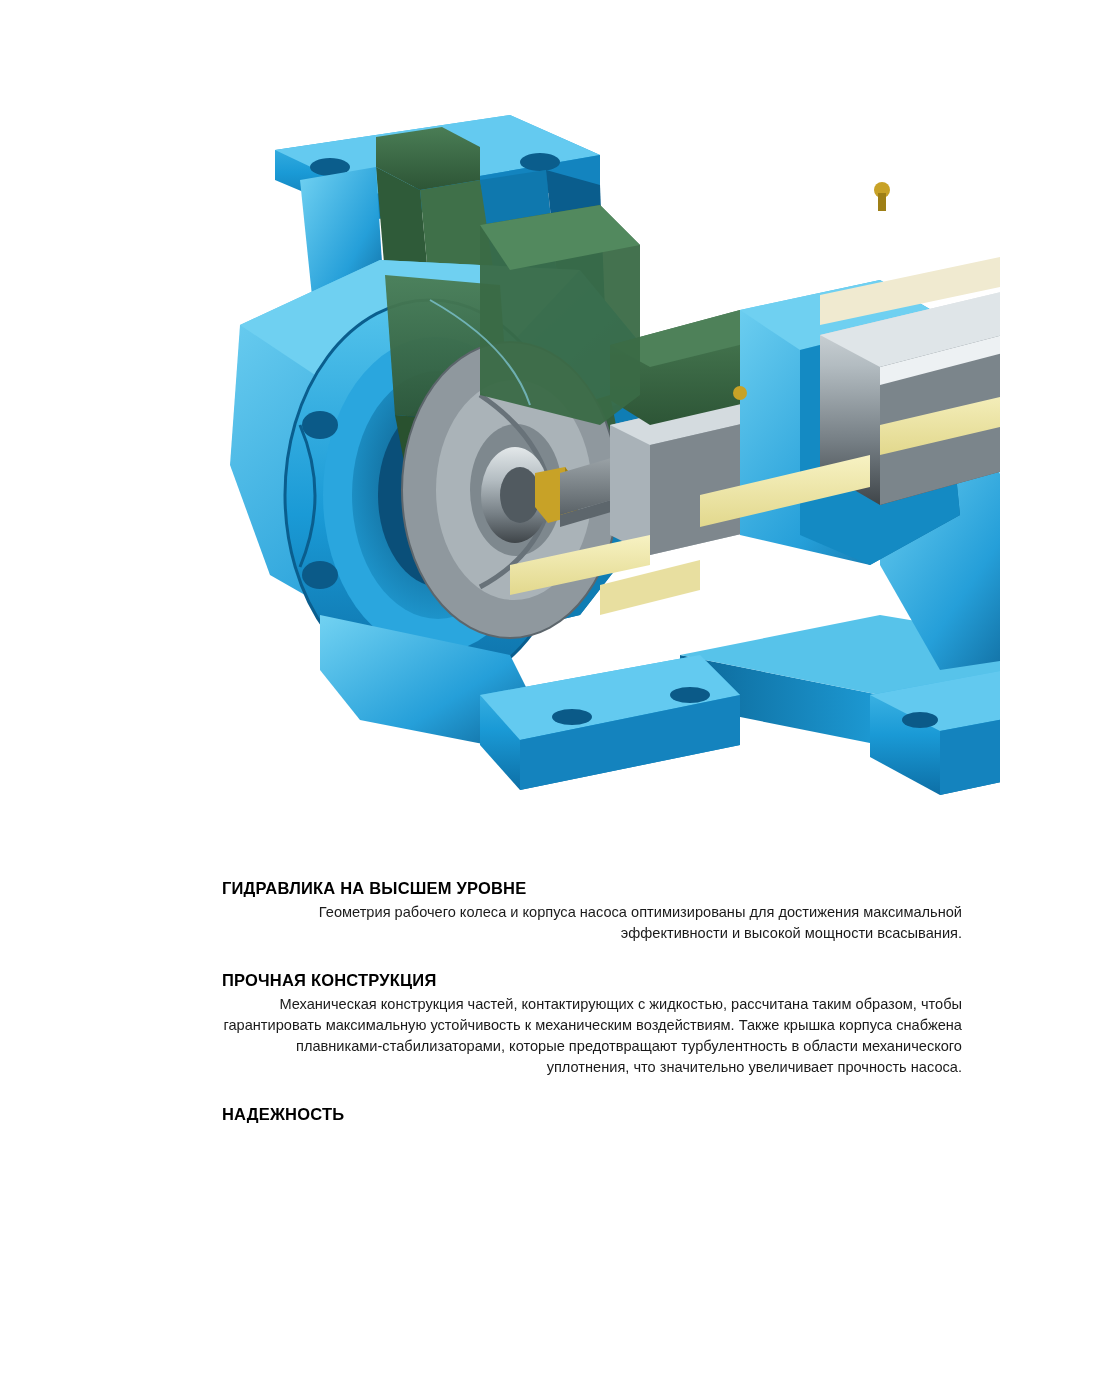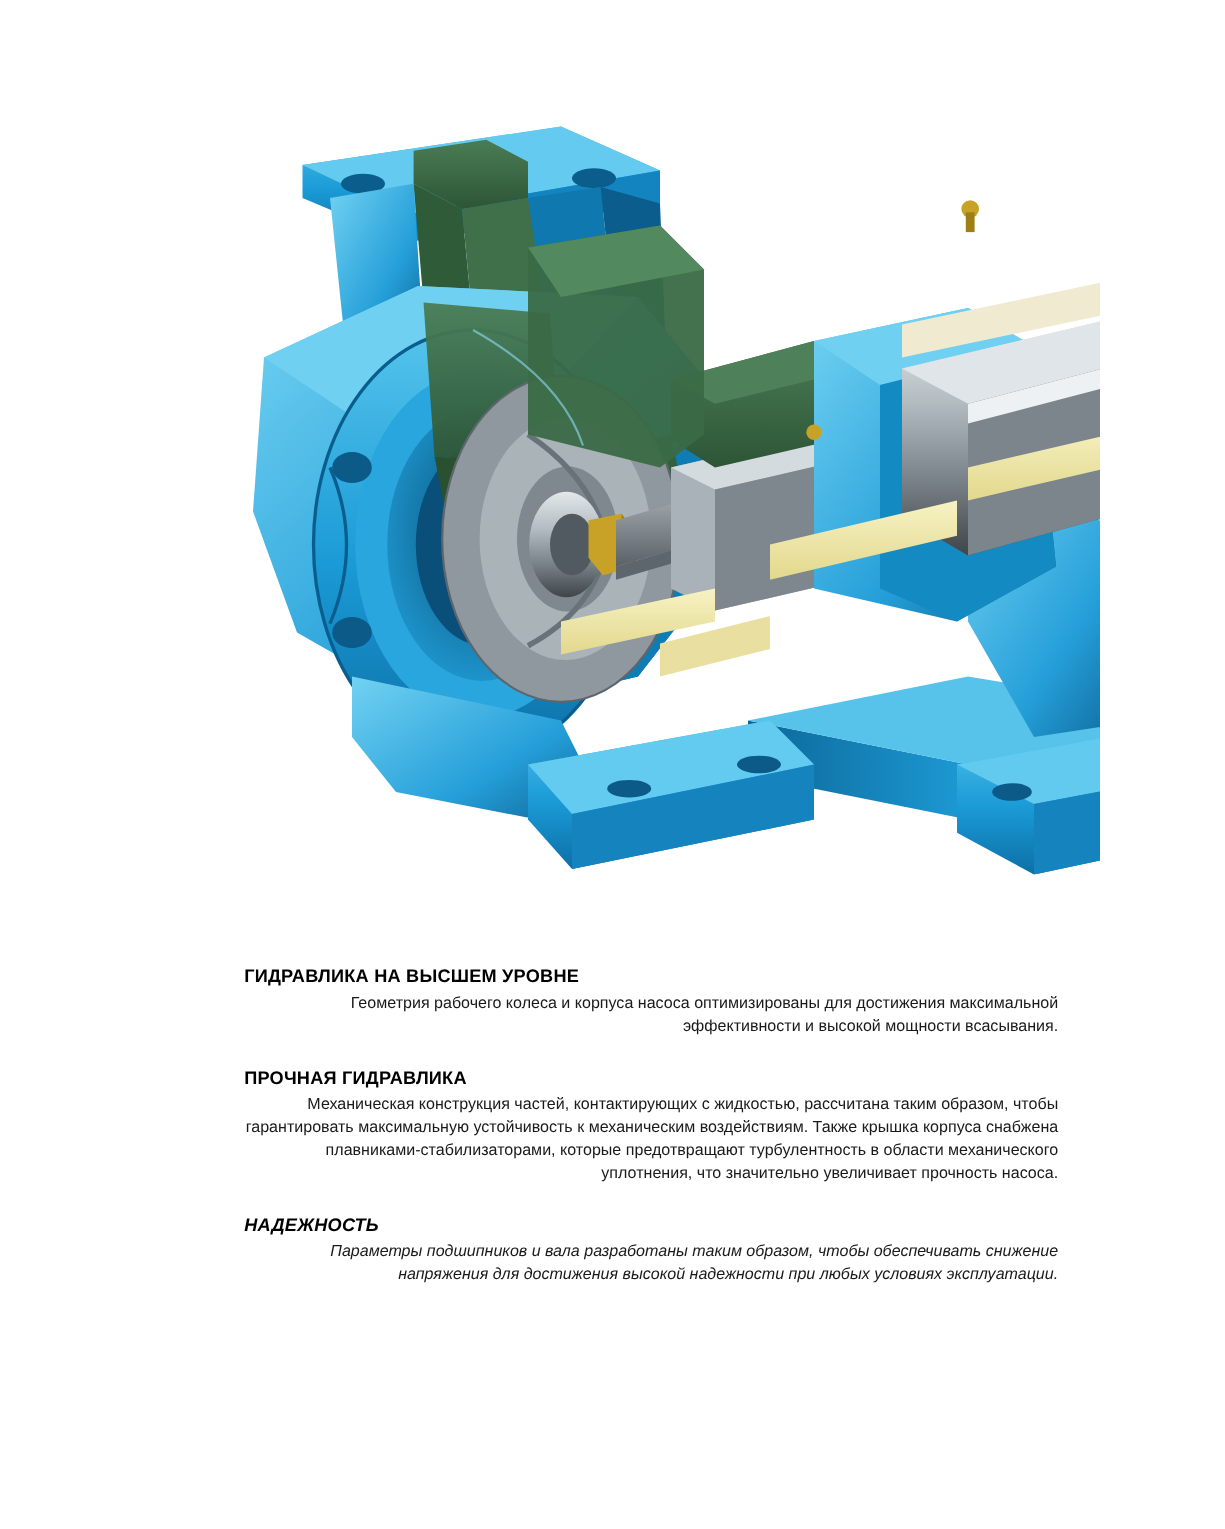--- a/index.html
+++ b/index.html
@@ -38,21 +38,21 @@
   
   .content {
     position: absolute;
     left: 222px;
     top: 878px;
     width: 740px;
   }
   .section {
     margin-bottom: 26px;
   }
-  .section:last-child { margin-bottom: 0; font-style: italic; }
+  .section:last-child { margin-bottom: 0; }
   .section-title {
     font-size: 16.5px;
     font-weight: bold;
     letter-spacing: 0.2px;
     line-height: 1.25;
     margin: 0 0 3px 0;
     color: #000;
   }
   .section-body {
     font-size: 14.6px;
@@ -267,23 +267,22 @@
 
     <div class="section">
       <h2 class="section-title">ГИДРАВЛИКА НА ВЫСШЕМ УРОВНЕ</h2>
       <p class="section-body">Геометрия рабочего колеса и корпуса насоса оптимизированы для достижения максимальной эффективности и высокой мощности всасывания.</p>
     </div>
 
     <div class="section">
     </div>
 
     <div class="section">
-      <h2 class="section-title">ПРОЧНАЯ ГИДРАВЛИКА</h2>
+      <h2 class="section-title">ПРОЧНАЯ КОНСТРУКЦИЯ</h2>
       <p class="section-body">Механическая конструкция частей, контактирующих с  жидкостью, рассчитана таким образом, чтобы  гарантировать максимальную устойчивость к механическим воздействиям. Также крышка корпуса снабжена плавниками-стабилизаторами, которые предотвращают турбулентность в области механического уплотнения, что значительно увеличивает прочность насоса.</p>
     </div>
 
     <div class="section">
       <h2 class="section-title">НАДЕЖНОСТЬ</h2>
-      <p class="section-body">Параметры подшипников и вала разработаны таким образом, чтобы обеспечивать снижение напряжения для достижения высокой надежности при любых условиях эксплуатации.</p>
     </div>
 
   </div>
 </div>
 
 </body></html>

